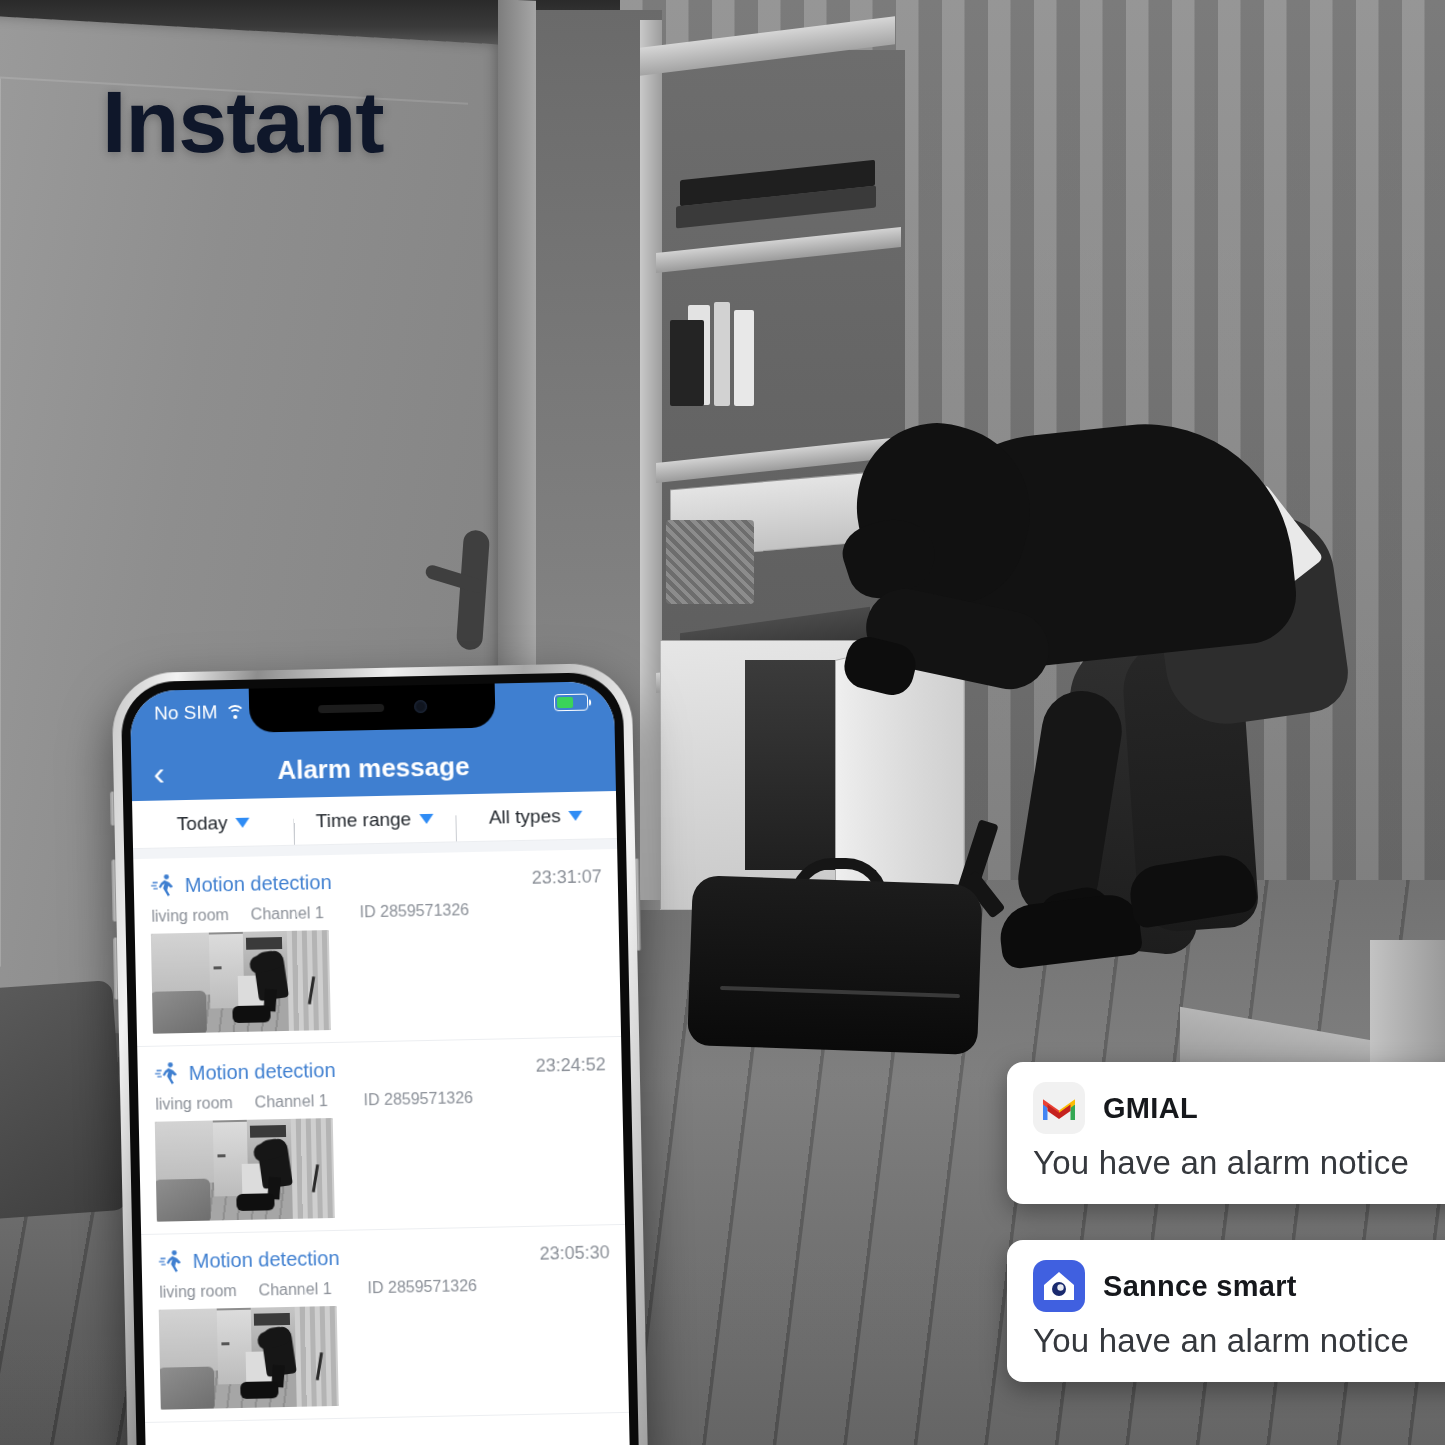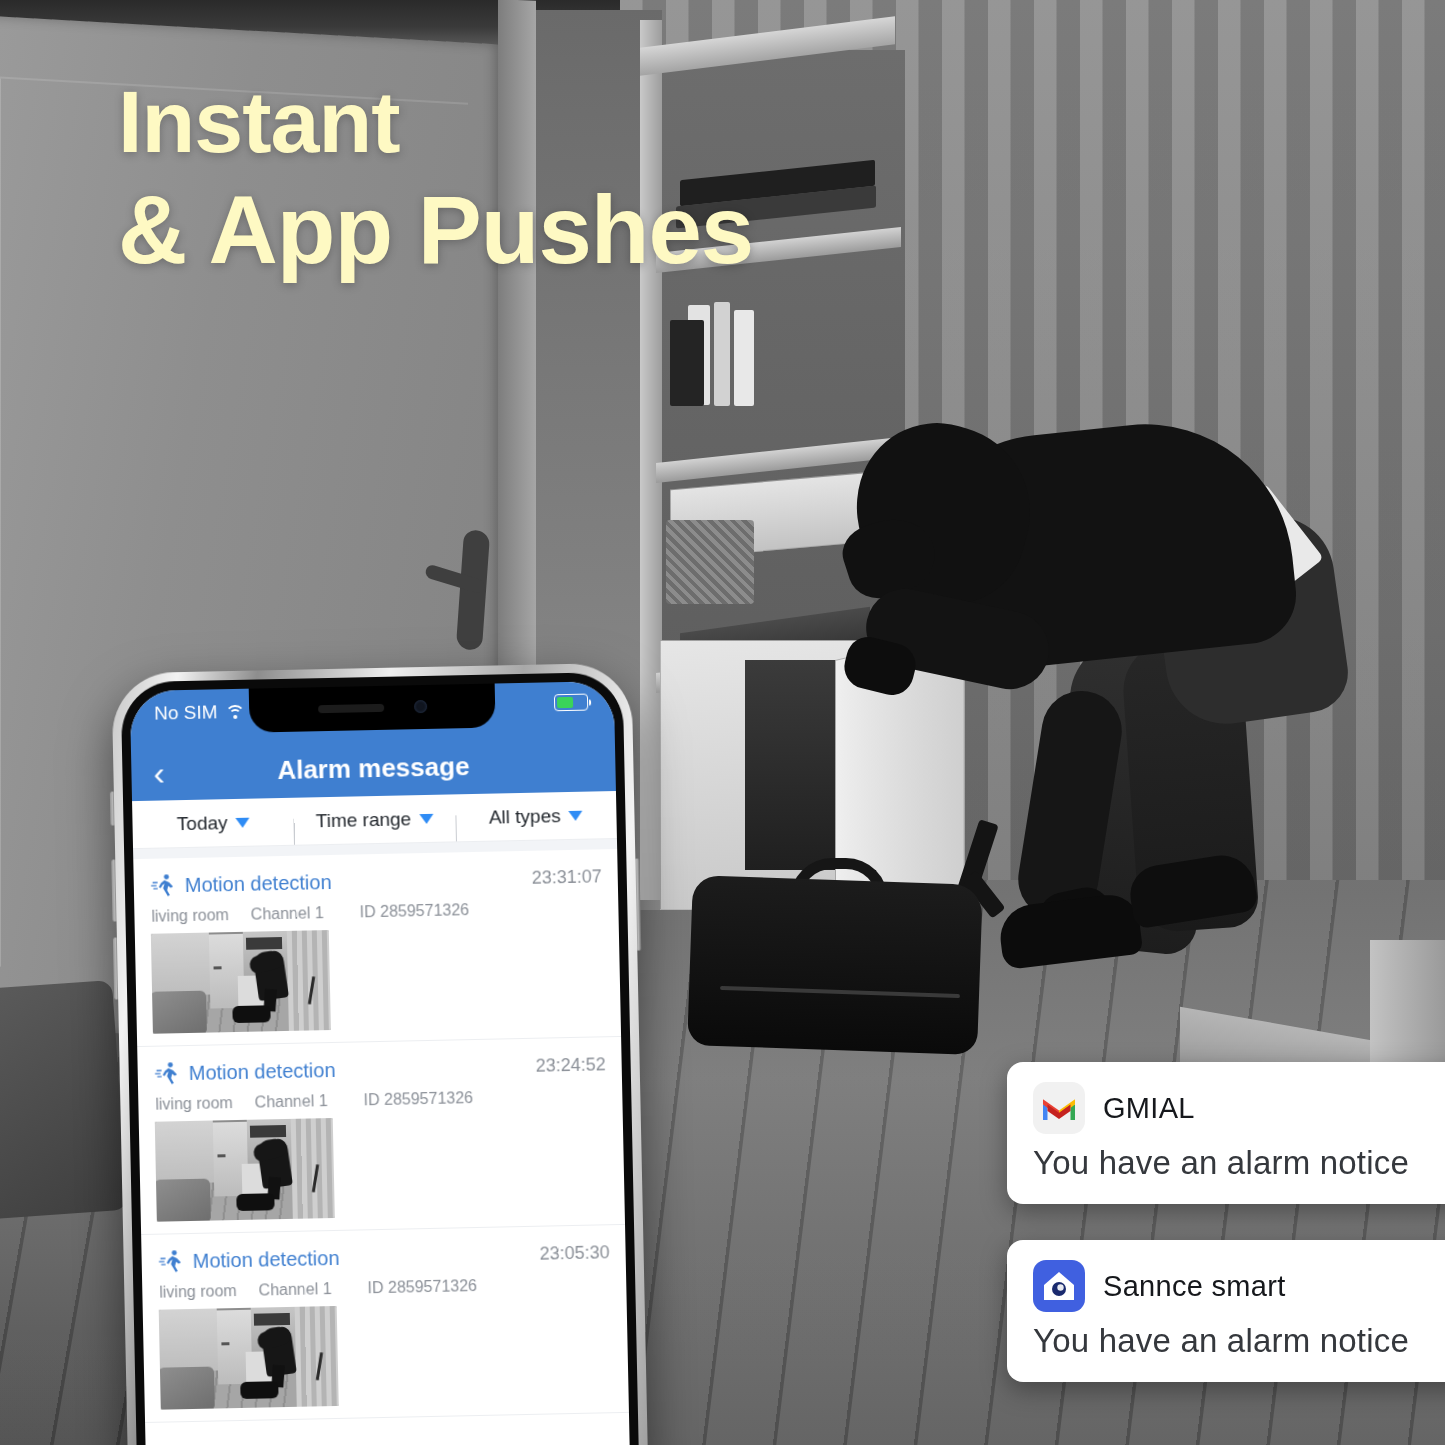--- a/index.html
+++ b/index.html
@@ -242,24 +242,24 @@
     transform: skewY(10deg);
   }
   .right-panel {
     position: absolute; left: 1370px; top: 940px; width: 75px; height: 210px;
     background: linear-gradient(90deg,#c3c3c3,#9a9a9a);
   }
 
   
   #headline {
     position: absolute;
-    left: 118px;
+    left: 102px;
     top: 78px;
     z-index: 40;
-    color: #fef9c3;
+    color: #0f172a;
     font-weight: bold;
     line-height: 1.0;
     letter-spacing: -1px;
     text-shadow: 0 2px 10px rgba(0,0,0,0.25);
   }
   #headline .h-line { display: block; white-space: nowrap; }
   #headline .h1 { font-size: 88px; font-weight: 700; margin-bottom: 16px; }
   #headline .h2 { font-size: 96px; font-weight: 800; margin-bottom: 14px; }
   #headline .h3 { font-size: 96px; font-weight: 800; }
 
@@ -425,21 +425,21 @@
     left: 1007px;
     width: 470px;
     background: #ffffff;
     border-radius: 16px;
     padding: 20px 26px 22px 26px;
     box-shadow: 0 8px 26px rgba(0,0,0,0.35);
   }
   #notif-gmail  { top: 1062px; }
   #notif-sannce { top: 1240px; }
   .notif-head { display: flex; align-items: center; gap: 18px; }
-  .notif-app-name { font-size: 29px; font-weight: 400; color: #16181c; letter-spacing: 0.3px; }
+  .notif-app-name { font-size: 29px; font-weight: 700; color: #16181c; letter-spacing: 0.3px; }
   .notif-body { font-size: 33px; color: #35383d; margin-top: 10px; letter-spacing: 0.2px; }
   .app-icon { width: 52px; height: 52px; border-radius: 13px; flex: 0 0 auto; }
   .gmail-icon { background: #f1f1f1; display: flex; align-items: center; justify-content: center; }
   .sannce-icon { background: #4060e0; display: flex; align-items: center; justify-content: center; }
 </style>
 </head>
 <body>
 
 <div id="scene">
   <div class="bg-ceiling"></div>
@@ -498,21 +498,20 @@
   <div class="bag-handle"></div>
   <div class="bag"></div>
   <div class="bag-zip"></div>
   <div class="sofa"></div>
   <div class="baseboard"></div>
   <div class="right-panel"></div>
 </div>
 
 <div id="headline">
   <span class="h-line h1">Instant</span>
-  <span class="h-line h3">&amp; App Pushes</span>
 </div>
 
 <div id="phone">
   <div class="phone-btn btn-mute"></div>
   <div class="phone-btn btn-volup"></div>
   <div class="phone-btn btn-voldn"></div>
   <div class="phone-btn btn-power"></div>
 
   <div class="phone-outer">
     <div class="phone-bezel">

